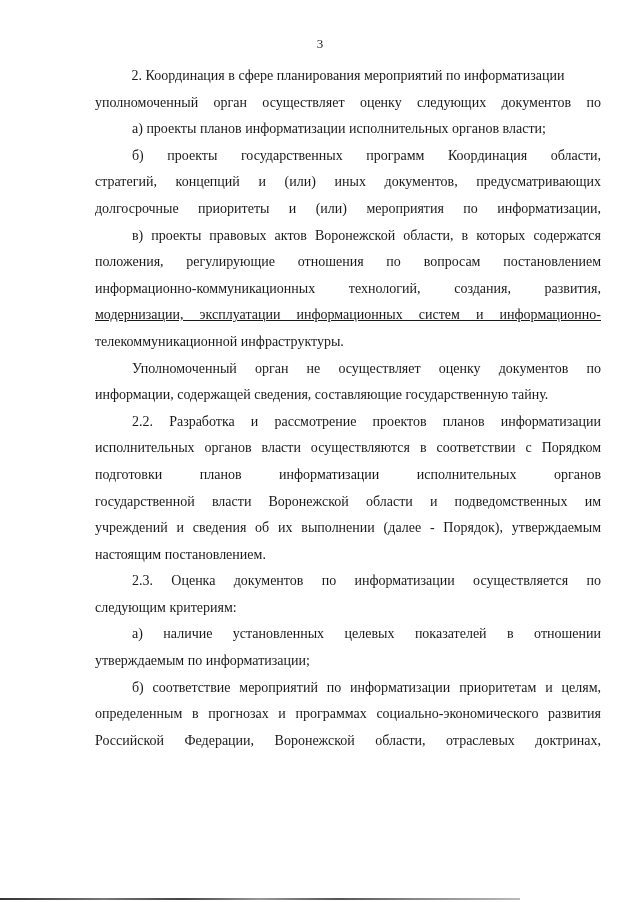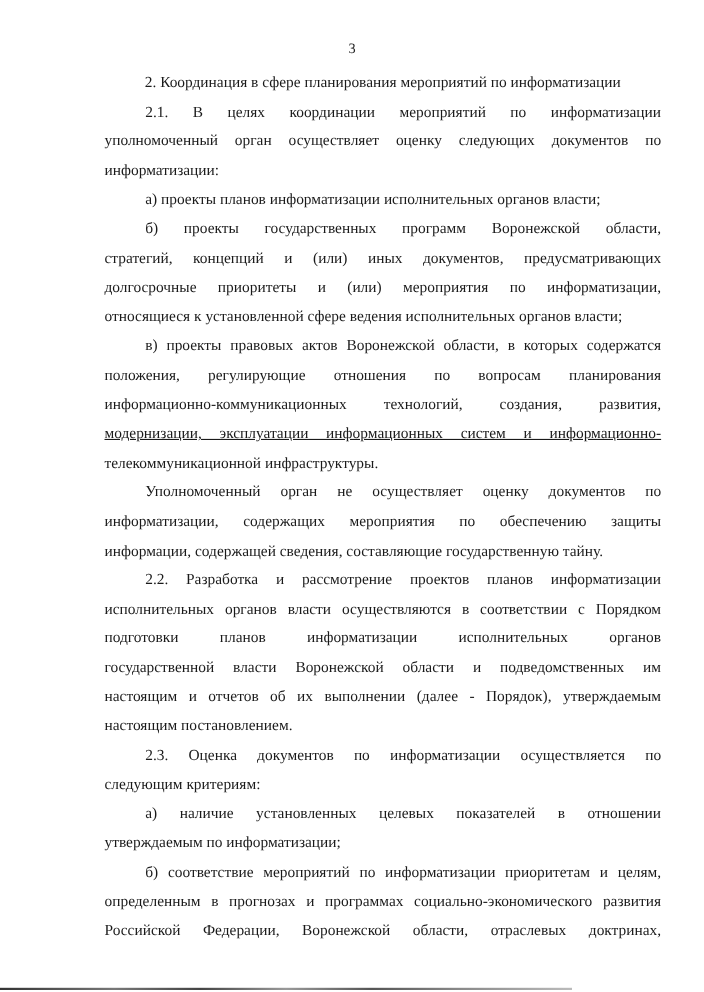--- a/index.html
+++ b/index.html
@@ -27,41 +27,37 @@
 </style>
 </head>
 <body>
 
 <div class="page">
   <div class="page-number">3</div>
 
   <div class="body-text">
     <div class="line center">2. Координация в сфере планирования мероприятий по информатизации</div>
     <div id="lines-container">
-        <div class="line indent" style="white-space: normal;">2.1. В целях координации мероприятий по информатизации</div>
         <div class="line" style="white-space: normal;">уполномоченный орган осуществляет оценку следующих документов по</div>
-        <div class="line last">информатизации:</div>
         <div class="line indent last">а) проекты планов информатизации исполнительных органов власти;</div>
-        <div class="line indent" style="white-space: normal;">б) проекты государственных программ Воронежской области,</div>
+        <div class="line indent" style="white-space: normal;">б) проекты государственных программ Координация области,</div>
         <div class="line" style="white-space: normal;">стратегий, концепций и (или) иных документов, предусматривающих</div>
         <div class="line" style="white-space: normal;">долгосрочные приоритеты и (или) мероприятия по информатизации,</div>
-        <div class="line last">относящиеся к установленной сфере ведения исполнительных органов власти;</div>
         <div class="line indent" style="white-space: normal;">в) проекты правовых актов Воронежской области, в которых содержатся</div>
-        <div class="line" style="white-space: normal;">положения, регулирующие отношения по вопросам планирования</div>
+        <div class="line" style="white-space: normal;">положения, регулирующие отношения по вопросам постановлением</div>
         <div class="line" style="white-space: normal;">информационно-коммуникационных технологий, создания, развития,</div>
         <div class="line" style="white-space: normal; text-decoration: underline;">модернизации, эксплуатации информационных систем и информационно-</div>
         <div class="line last">телекоммуникационной инфраструктуры.</div>
         <div class="line indent" style="white-space: normal;">Уполномоченный орган не осуществляет оценку документов по</div>
-        <div class="line" style="white-space: normal;">информатизации, содержащих мероприятия по обеспечению защиты</div>
         <div class="line last">информации, содержащей сведения, составляющие государственную тайну.</div>
         <div class="line indent" style="white-space: normal;">2.2. Разработка и рассмотрение проектов планов информатизации</div>
         <div class="line" style="white-space: normal;">исполнительных органов власти осуществляются в соответствии с Порядком</div>
         <div class="line" style="white-space: normal;">подготовки планов информатизации исполнительных органов</div>
         <div class="line" style="white-space: normal;">государственной власти Воронежской области и подведомственных им</div>
-        <div class="line" style="white-space: normal;">настоящим и отчетов об их выполнении (далее - Порядок), утверждаемым</div>
+        <div class="line" style="white-space: normal;">учреждений и сведения об их выполнении (далее - Порядок), утверждаемым</div>
         <div class="line last">настоящим постановлением.</div>
         <div class="line indent" style="white-space: normal;">2.3. Оценка документов по информатизации осуществляется по</div>
         <div class="line last">следующим критериям:</div>
         <div class="line indent" style="white-space: normal;">а) наличие установленных целевых показателей в отношении</div>
         <div class="line last">утверждаемым по информатизации;</div>
         <div class="line indent" style="white-space: normal;">б) соответствие мероприятий по информатизации приоритетам и целям,</div>
         <div class="line" style="white-space: normal;">определенным в прогнозах и программах социально-экономического развития</div>
         <div class="line" style="white-space: normal;">Российской Федерации, Воронежской области, отраслевых доктринах,</div>
       </div>
   </div>

